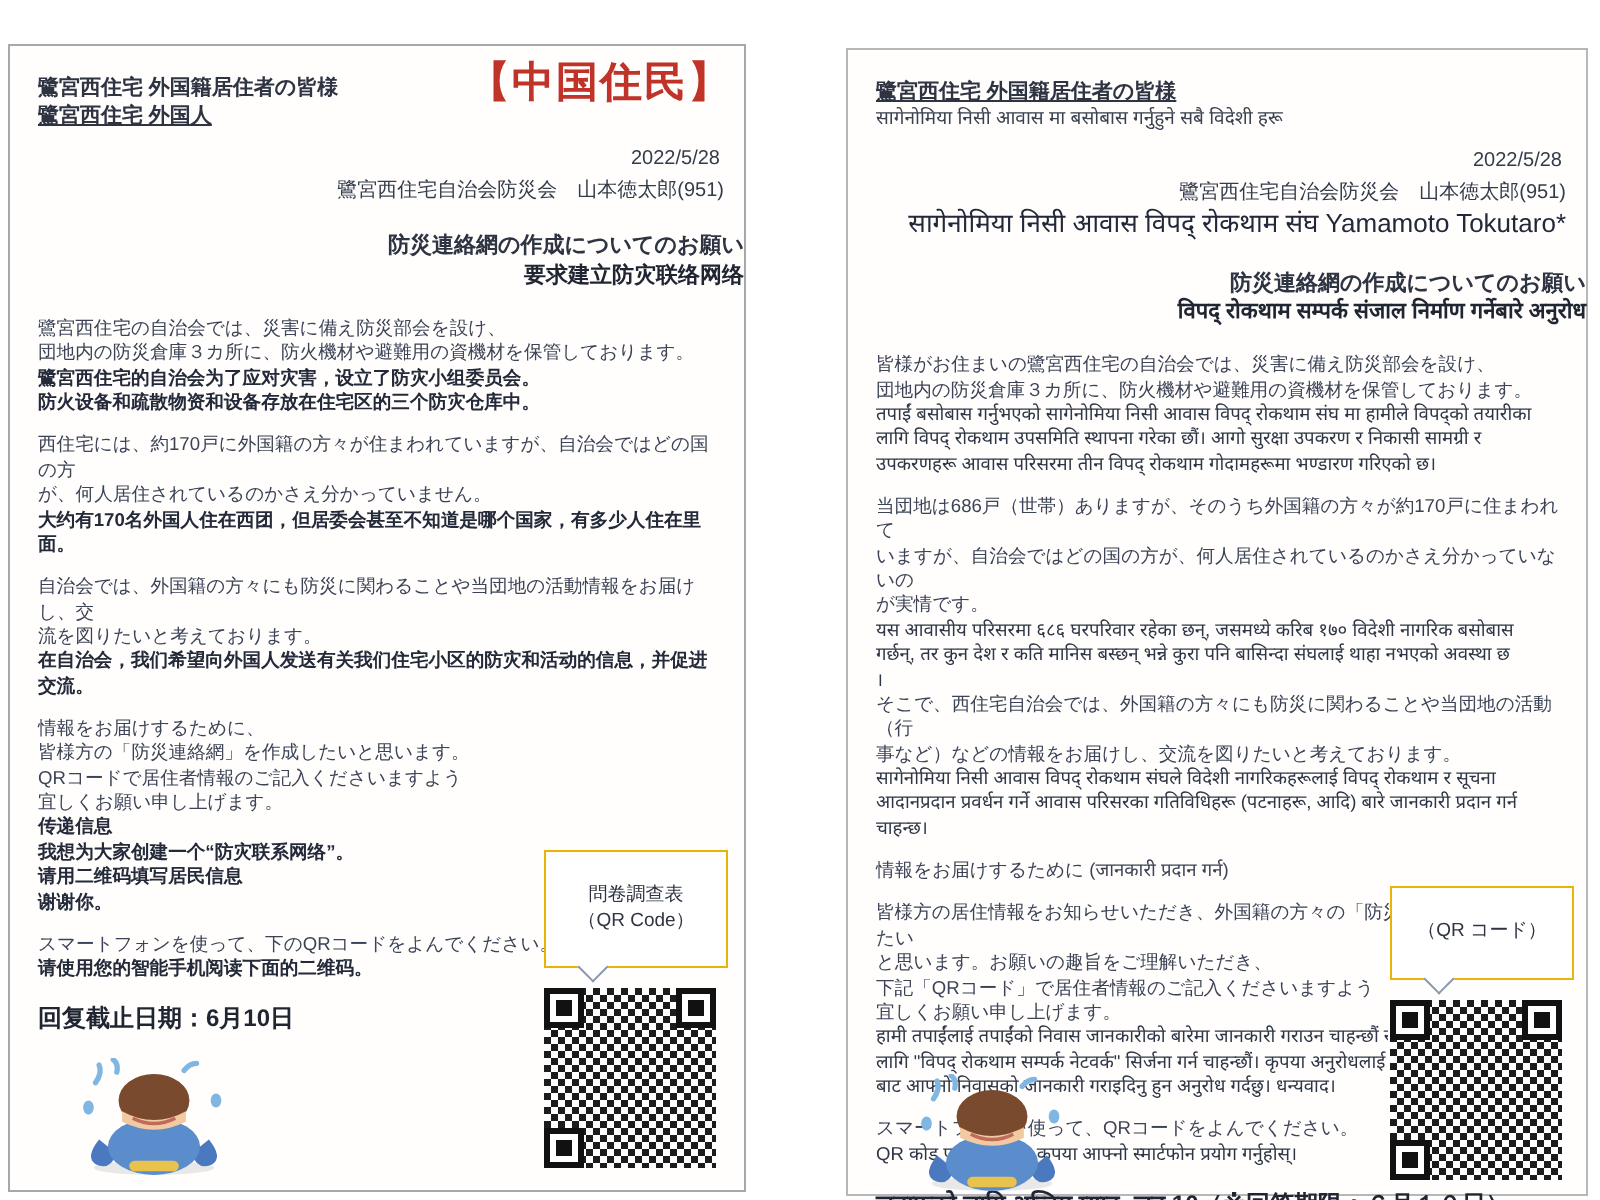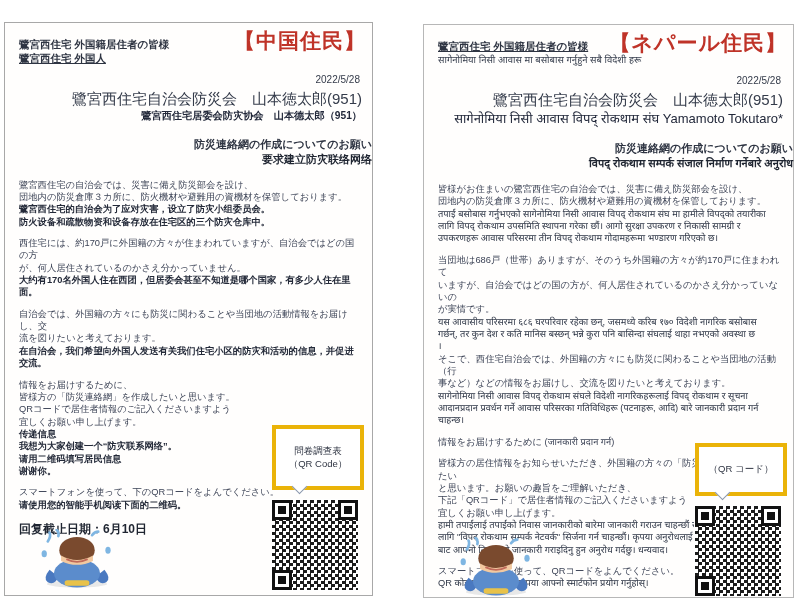--- a/index.html
+++ b/index.html
@@ -16,39 +16,39 @@
     position:absolute;top:4px;right:6px;font-size:21px;font-weight:bold;color:#bf3328;
     letter-spacing:1px;white-space:nowrap;
   }
   .hdr{margin:14px 0 0 14px;font-size:10.5px;font-weight:bold;color:#2e3442;line-height:1.35;}
   .hdr.u{text-decoration:underline;}
   .hdr2{margin:1px 0 0 14px;font-size:10.5px;font-weight:bold;color:#2e3442;line-height:1.3;}
   .hdr2.u{text-decoration:underline;}
   .hdr2.devn{font-weight:normal;font-size:9.5px;color:#39404f;}
   .date{margin:8px 12px 0 0;text-align:right;font-size:10px;color:#343b4a;}
   .orgs{margin:4px 10px 0 0;text-align:right;line-height:1.35;}
-  .org1{font-size:15px;color:#343b4a;}
+  .org1{font-size:10px;color:#343b4a;}
   .org2{font-size:10.2px;color:#22283a;font-weight:bold;}
   .org2.devn{font-weight:normal;font-size:13px;}
   .titles{margin:14px 0 0 0;text-align:right;line-height:1.35;}
   .title-jp{font-size:11px;color:#2e3442;font-weight:bold;}
   .title-loc{font-size:11px;color:#1f2531;font-weight:bold;}
   .body{margin:12px 12px 0 14px;font-size:9.3px;line-height:1.33;}
   .body p{margin:0;white-space:pre-line;}
   .body p.gap{margin-top:9px;}
   .jp{color:#3c4356;}
   .loc{color:#242a39;font-weight:bold;}
   .loc.devn{font-weight:normal;color:#2e3646;}
   .deadline{margin:10px 0 0 14px;font-size:12px;font-weight:bold;color:#1f2531;}
   .bottom-row{position:absolute;left:30px;display:flex;align-items:flex-start;}
   #page-left .bottom-row{top:506px;}
   #page-right .bottom-row{top:512px;}
   .figure{width:84px;height:62px;flex:0 0 auto;}
   .bubble{
-    position:relative;border:4px solid #eab308;background:#fff;padding:6px 14px;
+    position:relative;border:1px solid #eab308;background:#fff;padding:6px 14px;
     font-size:11px;color:#333;white-space:pre-line;text-align:center;line-height:1.3;
   }
   .plea-bubble{margin:6px 0 0 14px;min-width:70px;}
   .plea-bubble .txt{color:#bf3328;font-weight:bold;}
   .tail-left{
     position:absolute;left:-6px;top:14px;width:10px;height:10px;background:#fff;
     border-left:1px solid #8a97ad;border-bottom:1px solid #8a97ad;transform:rotate(45deg);
   }
   .qr-col{position:absolute;}
   #page-left .qr-col{right:8px;top:402px;width:92px;}
@@ -72,21 +72,20 @@
 </head>
 <body>
 
 <div class="page" id="page-left">
   <div class="tag">【中国住民】</div>
   <div class="hdr">鷺宮西住宅 外国籍居住者の皆様</div>
   <div class="hdr2 u">鷺宮西住宅 外国人</div>
   <div class="date">2022/5/28</div>
   <div class="orgs">
     <div class="org1">鷺宮西住宅自治会防災会　山本徳太郎(951)</div>
-    <div class="org2">鷺宮西住宅居委会防灾协会　山本德太郎（951）</div>
   </div>
   <div class="titles">
     <div class="title-jp">防災連絡網の作成についてのお願い</div>
     <div class="title-loc">要求建立防灾联络网络</div>
   </div>
   <div class="body">
     <p class="jp gap">鷺宮西住宅の自治会では、災害に備え防災部会を設け、
 団地内の防災倉庫３カ所に、防火機材や避難用の資機材を保管しております。</p>
     <p class="loc">鷺宮西住宅的自治会为了应对灾害，设立了防灾小组委员会。
 防火设备和疏散物资和设备存放在住宅区的三个防灾仓库中。</p>
@@ -133,21 +132,20 @@
       <ellipse cx="45" cy="50" rx="26" ry="16" fill="#5b8ccc"></ellipse>
       <ellipse cx="45" cy="24" rx="20" ry="15" fill="#7a4a2e"></ellipse>
       <path d="M27 30 q18 10 36 0 l0 6 q-18 9 -36 0 z" fill="#f2c9a0"></path>
       <path d="M33 34 q12 6 24 0" stroke="#c06a5a" stroke-width="2" fill="none"></path>
       <rect x="31" y="58" width="28" height="6" rx="3" fill="#e8c24a"></rect>
     </svg>
   </div>
 </div>
 
 <div class="page" id="page-right">
-  <div class="tag">【ネパール住民】</div>
   <div class="hdr u">鷺宮西住宅 外国籍居住者の皆様</div>
   <div class="hdr2 devn">सागेनोमिया निसी आवास मा बसोबास गर्नुहुने सबै विदेशी हरू</div>
   <div class="date">2022/5/28</div>
   <div class="orgs">
     <div class="org1">鷺宮西住宅自治会防災会　山本徳太郎(951)</div>
     <div class="org2 devn">सागेनोमिया निसी आवास विपद् रोकथाम संघ Yamamoto Tokutaro*</div>
   </div>
   <div class="titles">
     <div class="title-jp">防災連絡網の作成についてのお願い</div>
     <div class="title-loc">विपद् रोकथाम सम्पर्क संजाल निर्माण गर्नेबारे अनुरोध</div>

